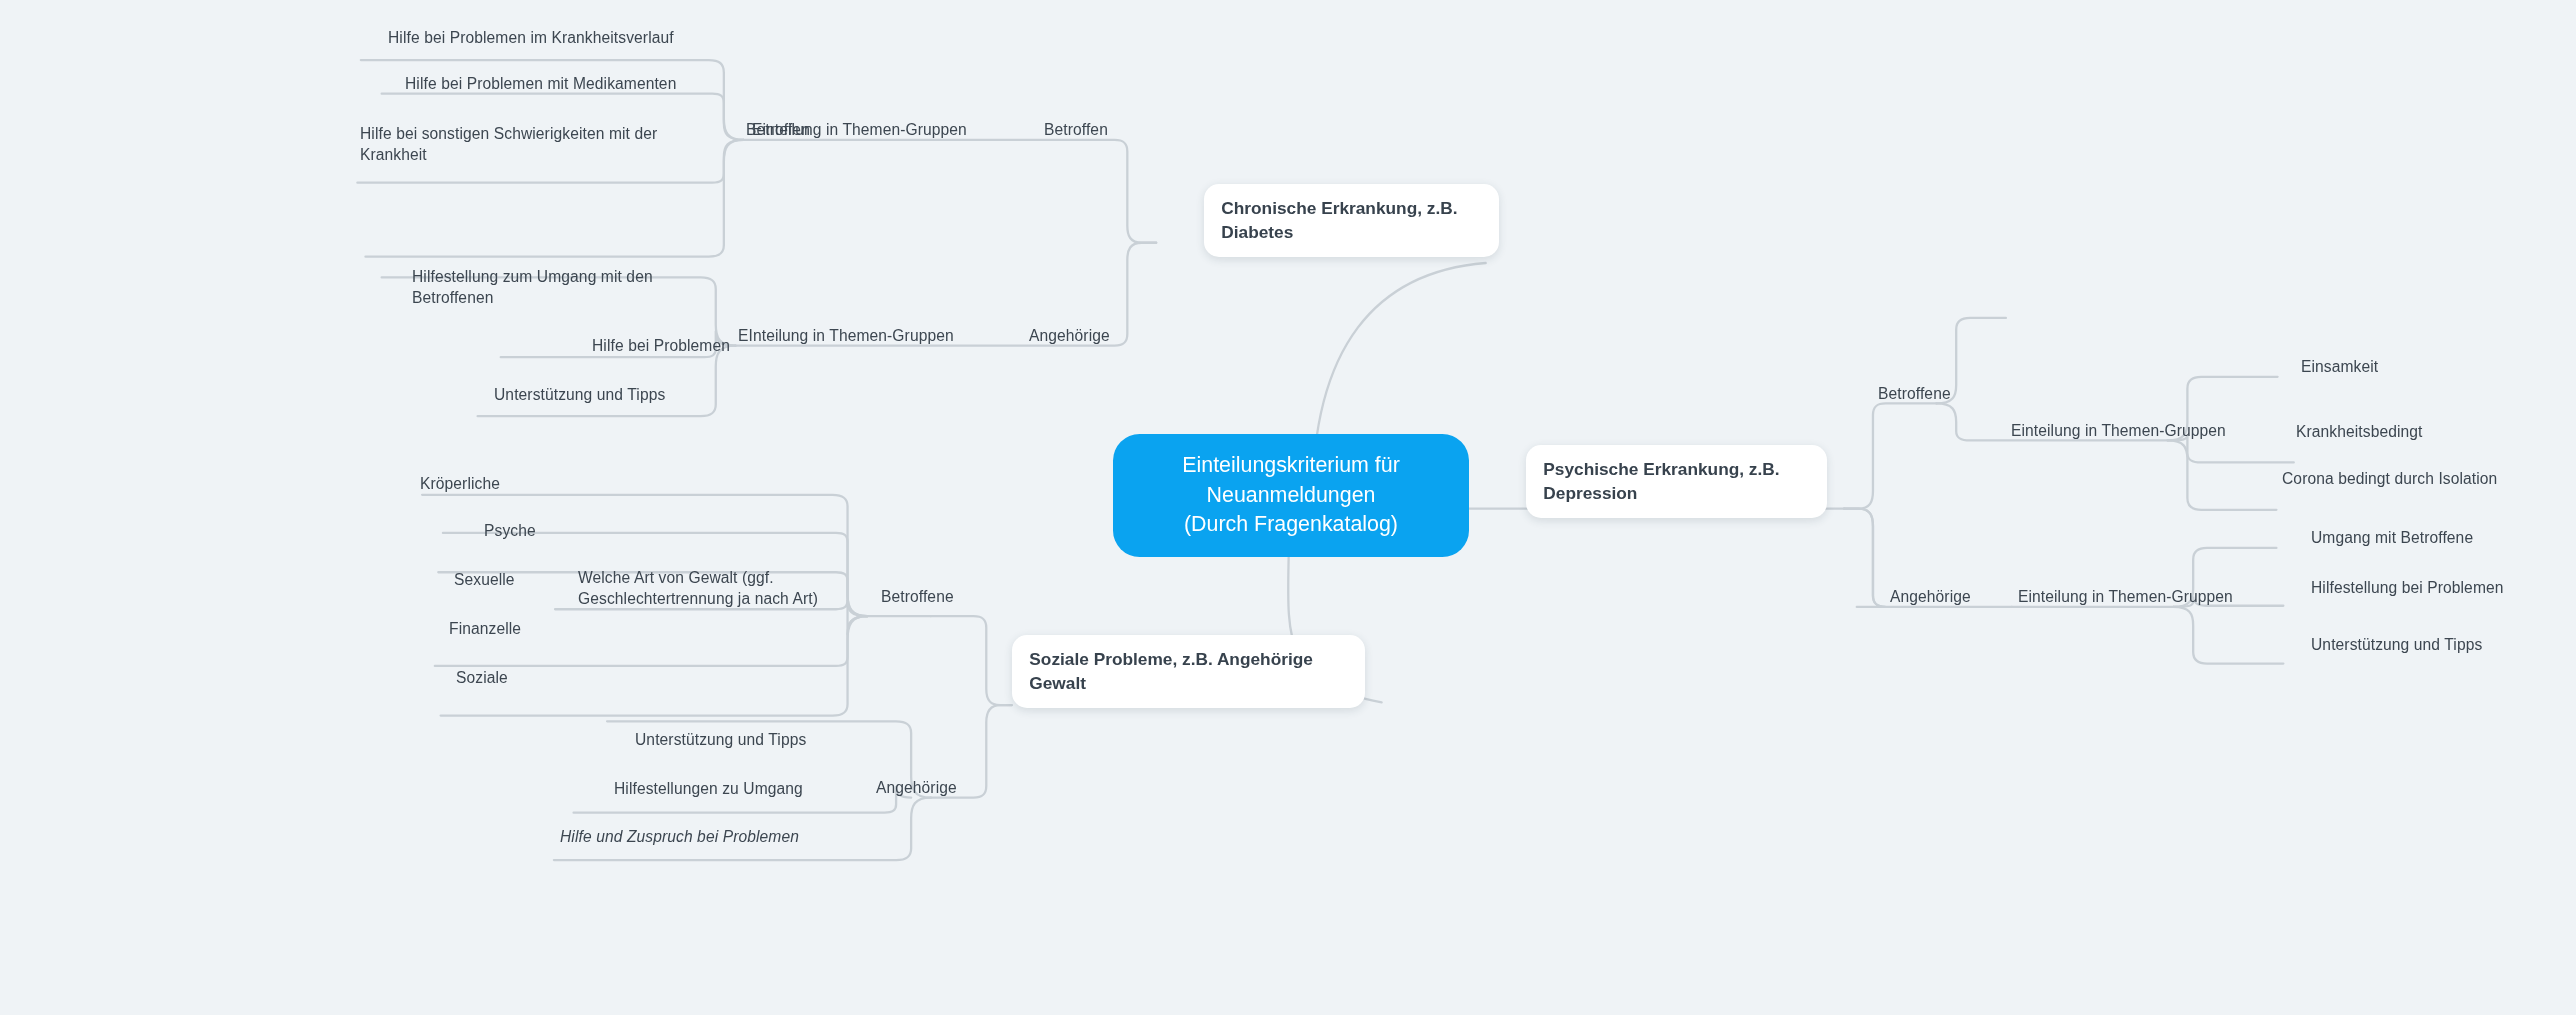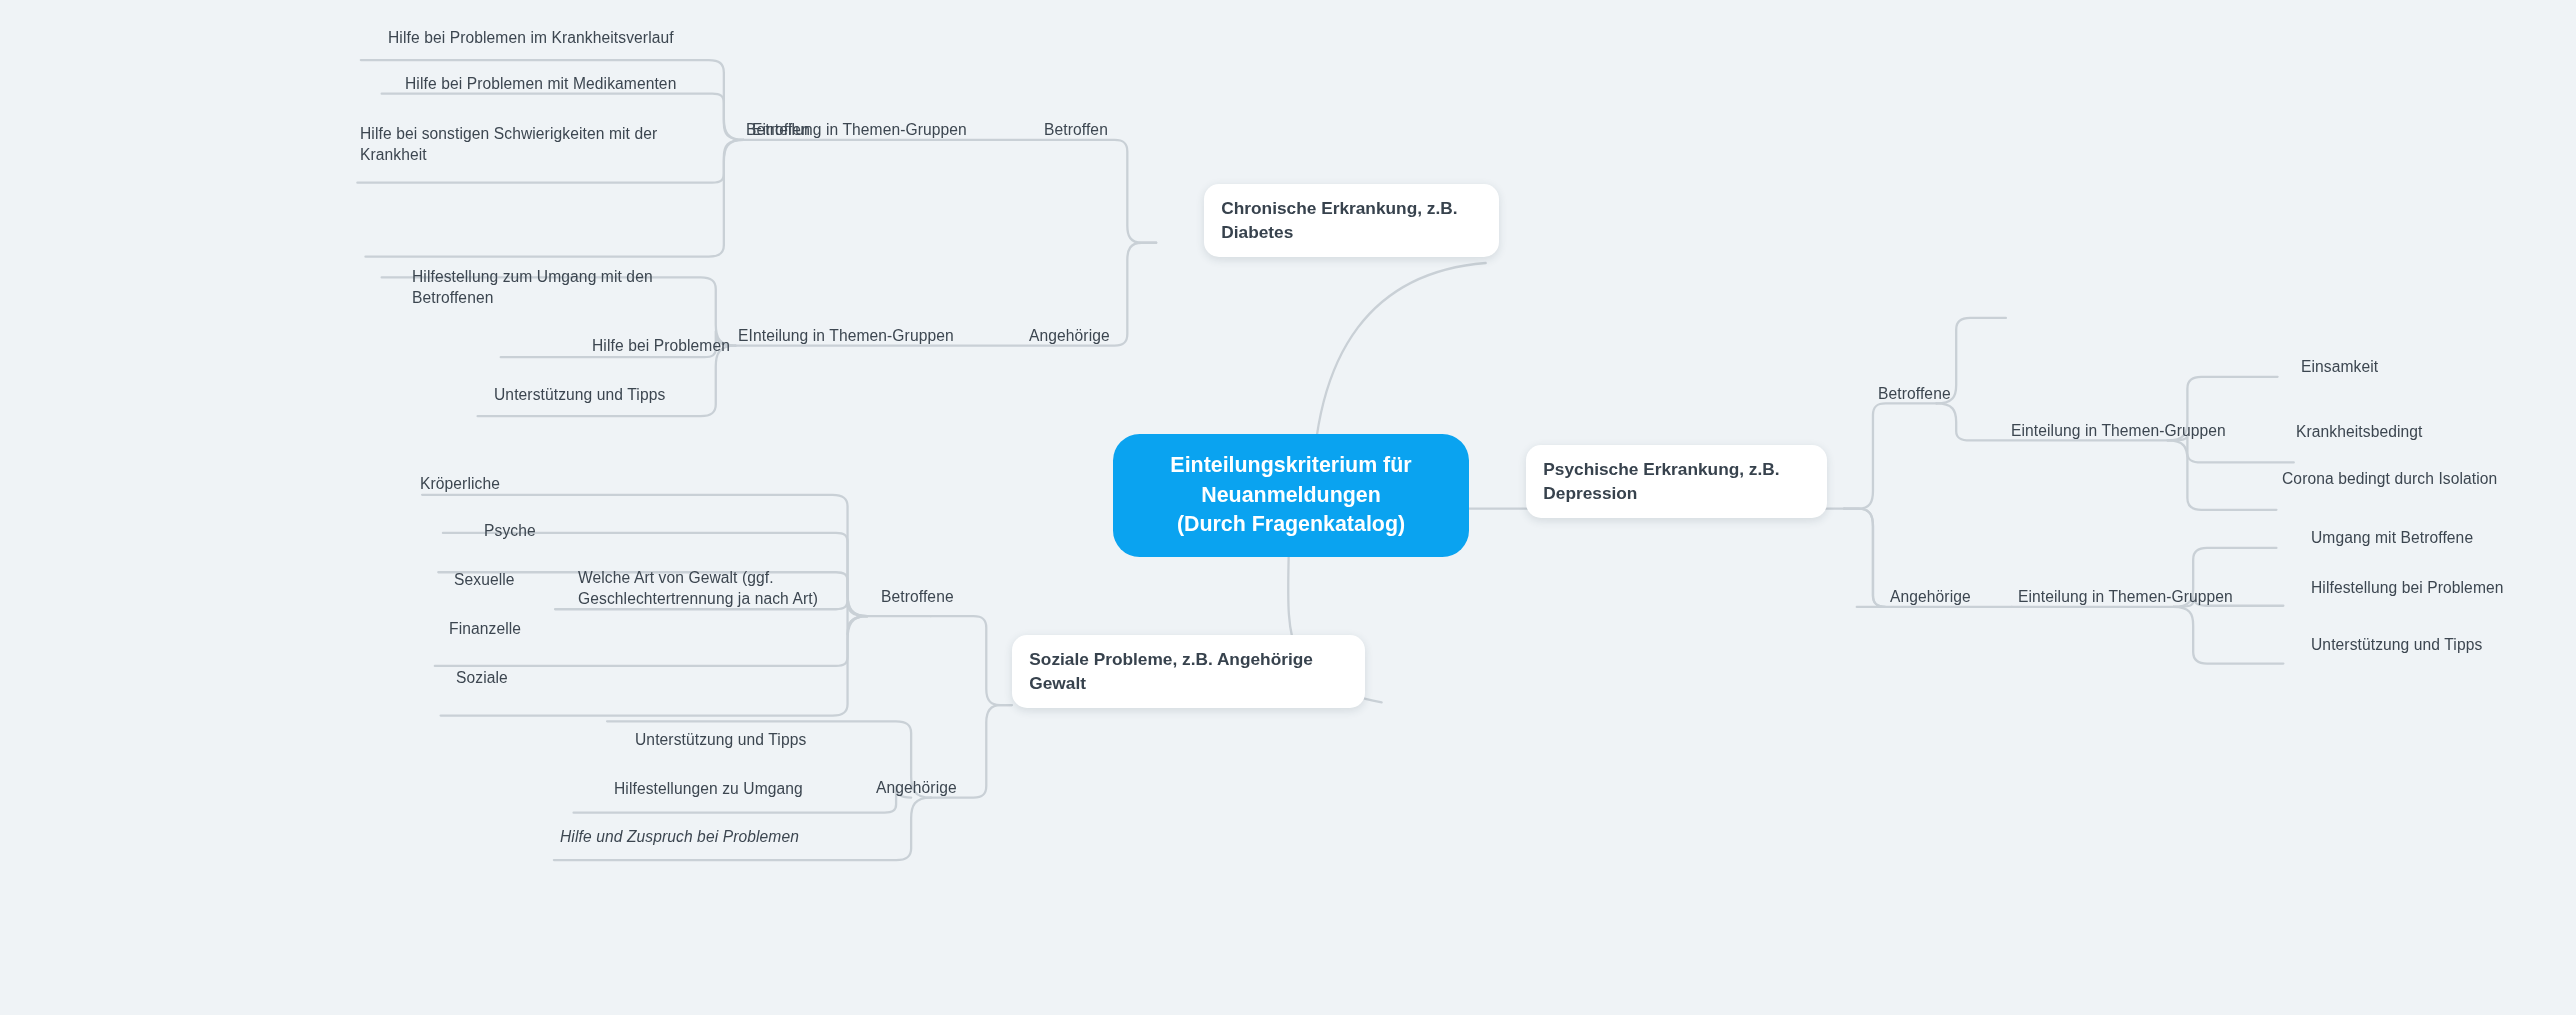--- a/index.html
+++ b/index.html
@@ -38,21 +38,20 @@
     background: #0aa3f0;
     color: #ffffff;
     border-radius: 26.6px;
     text-align: center;
     font-size: 21.4px;
     line-height: 1.38;
     padding: 17.3px 24px;
     box-sizing: border-box;
     white-space: pre-line;
     z-index: 6;
-    font-weight: bold;
   }
   
   .pill-node {
     position: absolute;
     background: #ffffff;
     color: #37424d;
     border-radius: 15px;
     font-weight: bold;
     font-size: 17.3px;
     line-height: 1.38;

